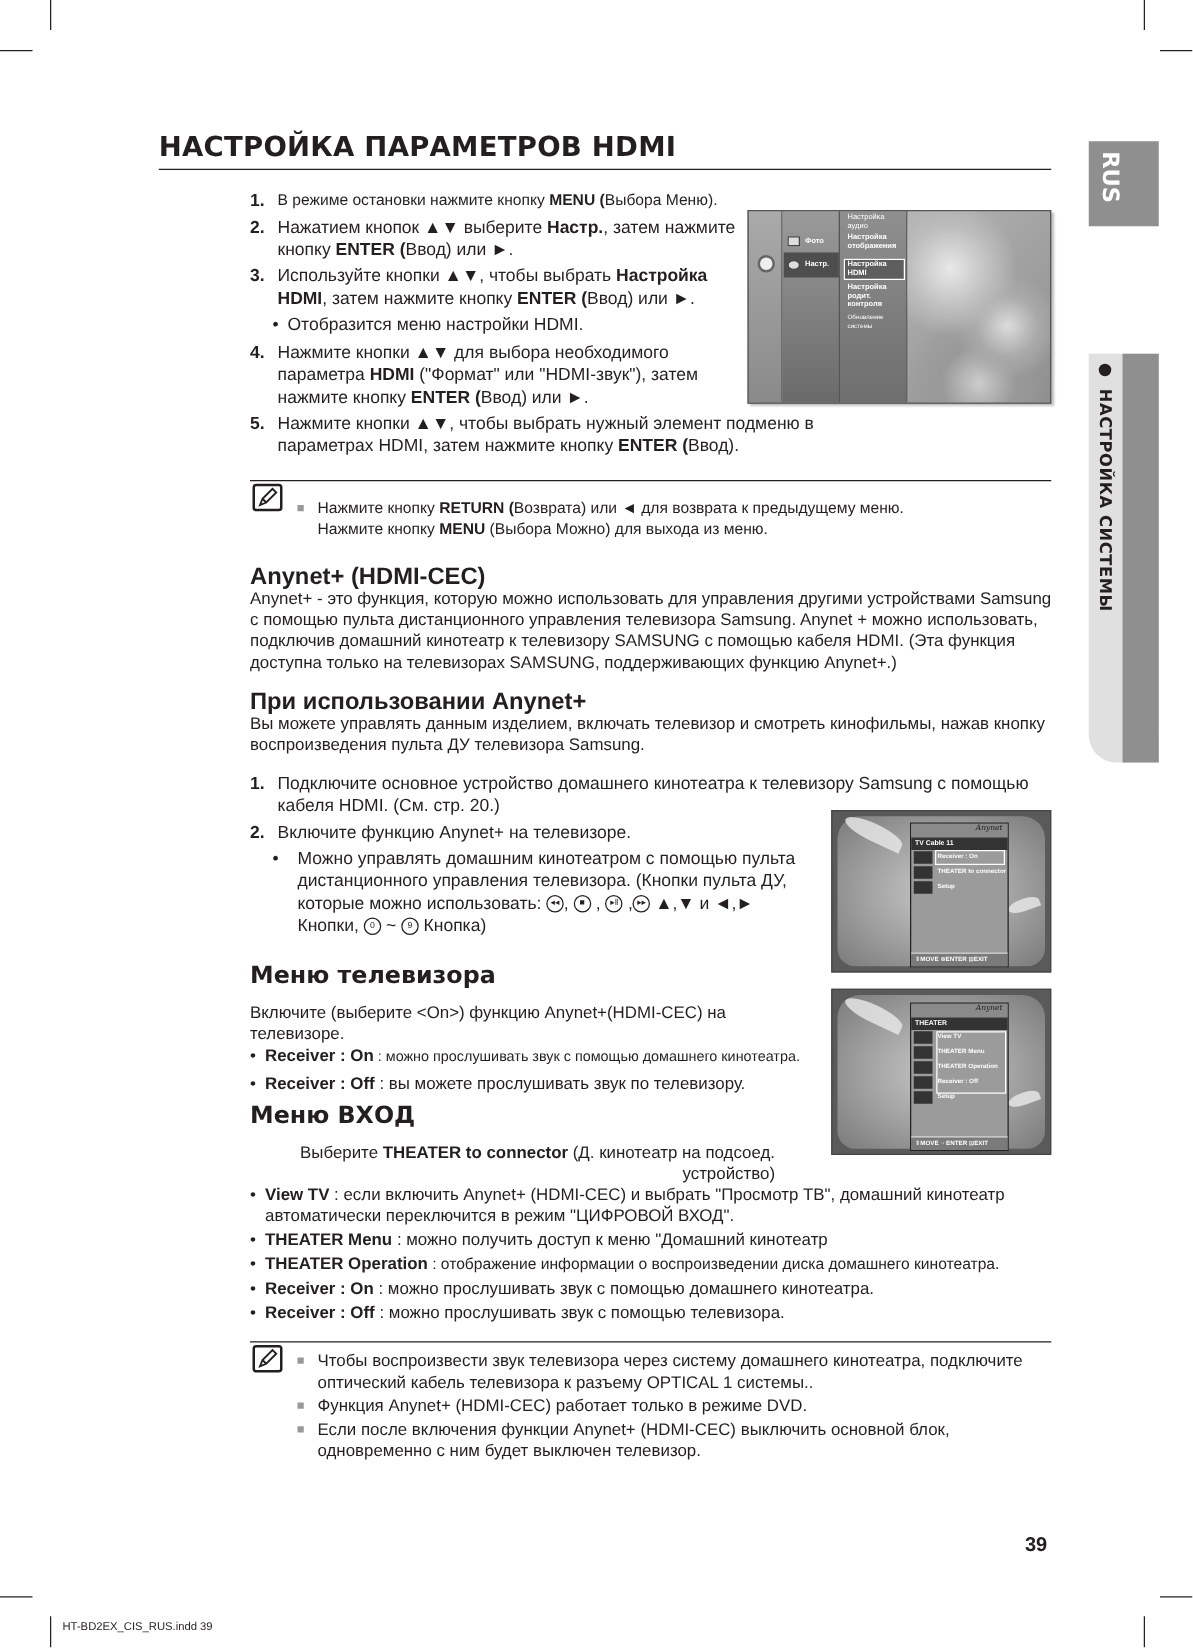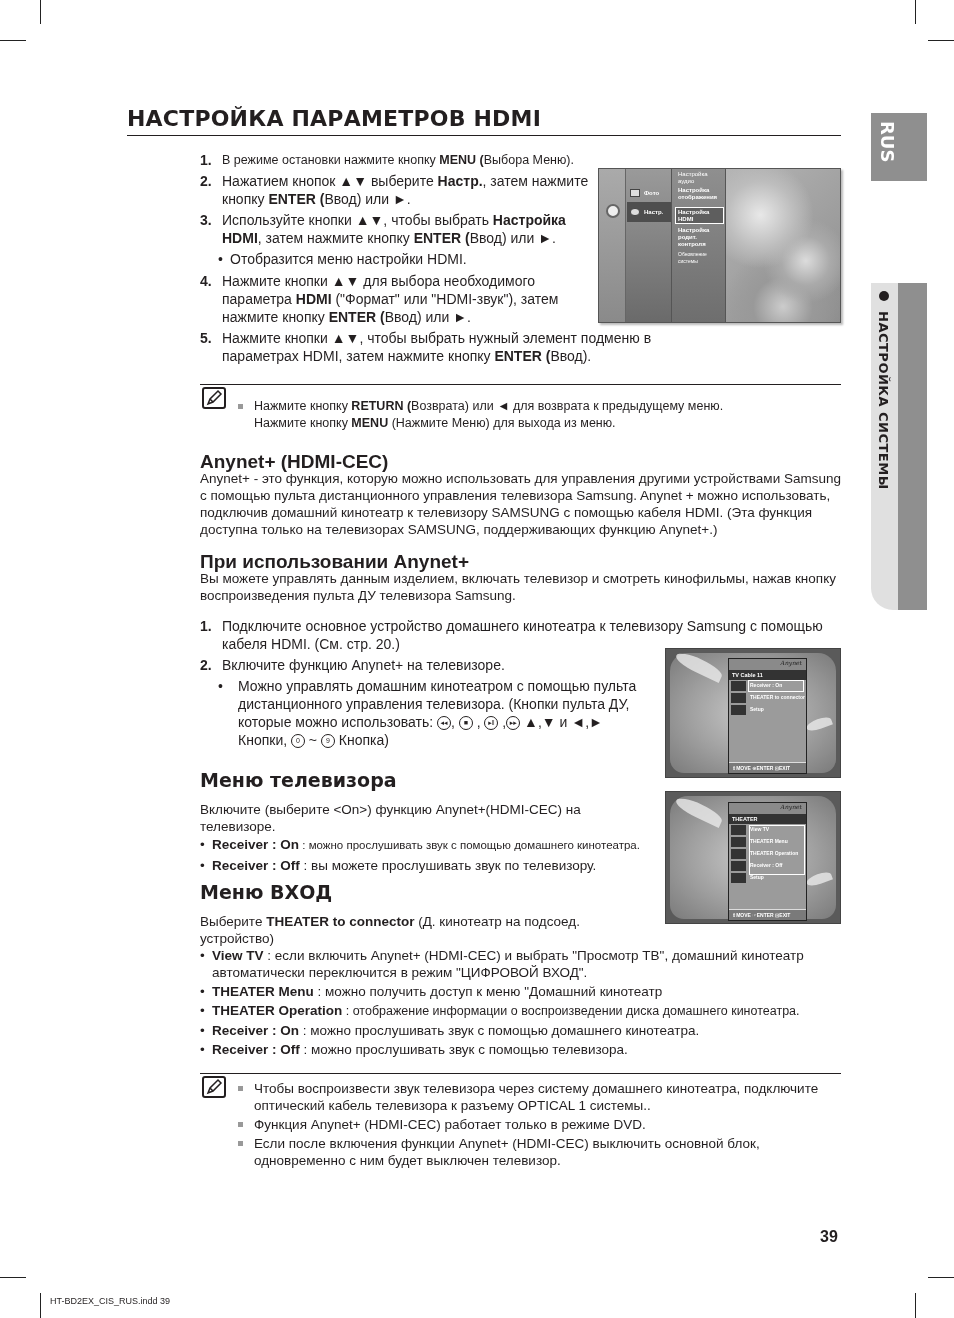--- a/index.html
+++ b/index.html
@@ -165,21 +165,21 @@
   <div class="s1-txt" style="left:79px;top:82px;width:40px;font-weight:normal;font-size:5px;">Обновление системы</div>
 </div>
 
 <div class="note-block" style="top:384px;">
   <div class="note-icon">
     <svg width="18" height="18" viewBox="0 0 18 18">
         <path d="M3 15 L5 10 L13 2 L16 5 L8 13 Z M5 10 L8 13" fill="none" stroke="#231f20" stroke-width="1.5"></path>
       </svg>
   </div>
   <div class="note-list" style="padding-top:13px;">
-    <div class="note-item"><span>Нажмите кнопку </span><b>RETURN (</b><span>Возврата) или ◄ для возврата к предыдущему меню.</span><br><span>Нажмите кнопку </span><b>MENU</b><span> (Нажмите Меню) для выхода из меню.</span></div>
+    <div class="note-item"><span>Нажмите кнопку </span><b>RETURN (</b><span>Возврата) или ◄ для возврата к предыдущему меню.</span><br><span>Нажмите кнопку </span><b>MENU</b><span> (Выбора Можно) для выхода из меню.</span></div>
   </div>
 </div>
 
 <div class="section-h" style="top:451px;">Anynet+ (HDMI-CEC)</div>
 <div class="para" style="top:470px;width:641px;">Anynet+ - это функция, которую можно использовать для управления другими устройствами Samsung с помощью пульта дистанционного управления телевизора Samsung. Anynet + можно использовать, подключив домашний кинотеатр к телевизору SAMSUNG с помощью кабеля HDMI. (Эта функция доступна только на телевизорах SAMSUNG, поддерживающих функцию Anynet+.)</div>
 <div class="section-h" style="top:551px;">При использовании Anynet+</div>
 <div class="para" style="top:570px;width:641px;">Вы можете управлять данным изделием, включать телевизор и смотреть кинофильмы, нажав кнопку воспроизведения пульта ДУ телевизора Samsung.</div>
 
 <div class="steps" style="top:617px;width:630px;font-size:14px;">
   <div class="step">
@@ -252,21 +252,21 @@
       </div>
     <div class="tv-row">
         <div class="tv-rico"></div>
         <div class="tv-rlab">Setup</div>
       </div>
     <div class="tv-foot">⇕MOVE  ☞ENTER  ⊡EXIT</div>
   </div>
 </div>
 
 <div class="big-h" style="top:881px;">Меню ВХОД</div>
-<div class="para" style="top:913px;width:420px;"><span>Выберите </span><b>THEATER to connector</b><span> (Д. кинотеатр на подсоед. устройство)</span></div>
+<div class="para" style="top:913px;width:420px;text-align:right;"><span>Выберите </span><b>THEATER to connector</b><span> (Д. кинотеатр на подсоед. устройство)</span></div>
 <div class="para" style="top:947px;width:641px;">
   <div class="bul" style="margin-bottom:2px;"><b>View TV</b><span> : если включить Anynet+ (HDMI-CEC) и выбрать "Просмотр ТВ", домашний кинотеатр автоматически переключится в режим "ЦИФРОВОЙ ВХОД".</span></div>
   <div class="bul" style="margin-bottom:2px;"><b>THEATER Menu</b><span> : можно получить доступ к меню "Домашний кинотеатр</span></div>
   <div class="bul" style="margin-bottom:2px;"><b>THEATER Operation</b><span style="font-size:12.5px;"> : отображение информации о воспроизведении диска домашнего кинотеатра.</span></div>
   <div class="bul" style="margin-bottom:2px;"><b>Receiver : On</b><span> : можно прослушивать звук с помощью домашнего кинотеатра.</span></div>
   <div class="bul"><b>Receiver : Off</b><span> : можно прослушивать звук с помощью телевизора.</span></div>
 </div>
 
 <div class="note-block" style="top:1073px;">
   <div class="note-icon">

